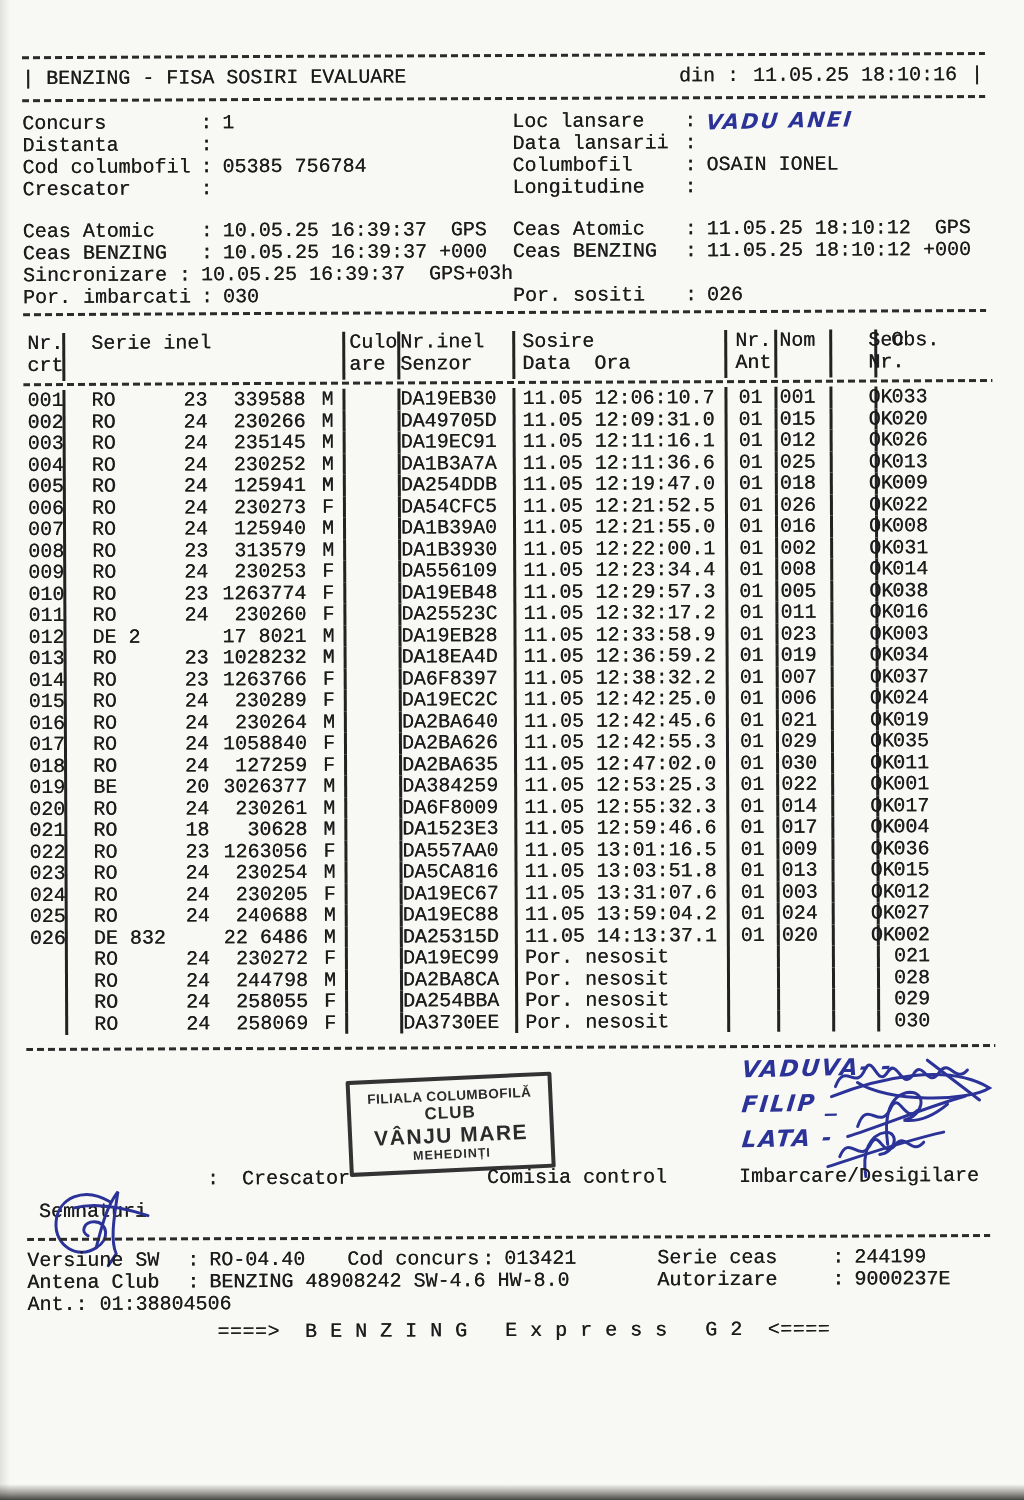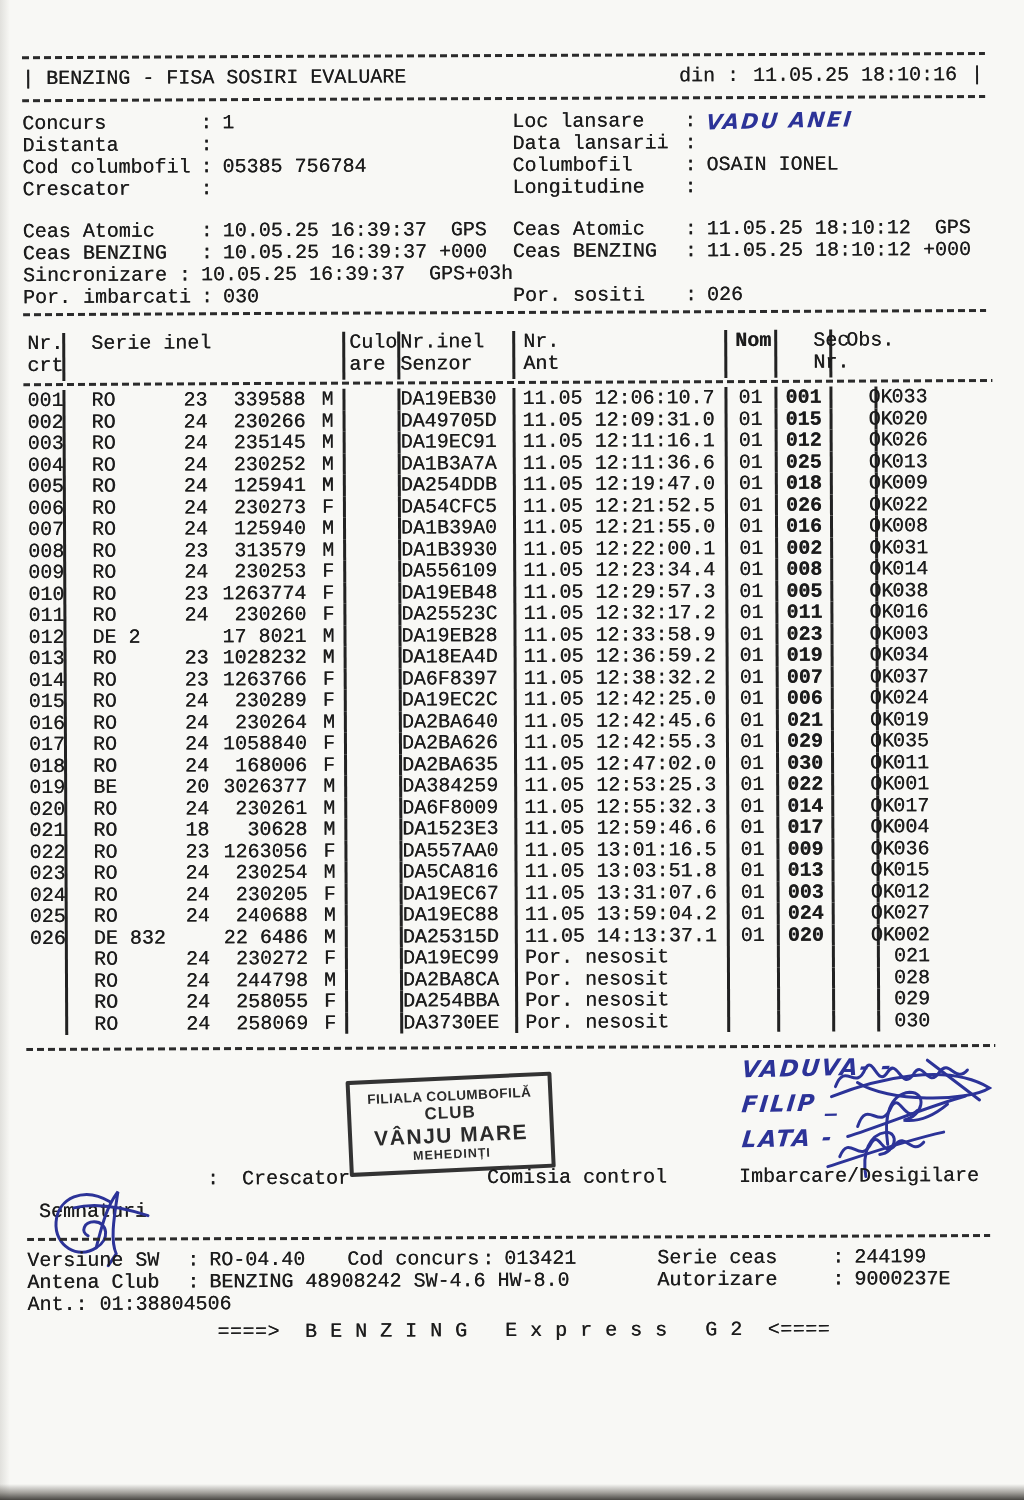--- a/index.html
+++ b/index.html
@@ -45,21 +45,21 @@
   .trow{height:21.5px;line-height:21.5px;white-space:pre;}
   .c-crt{padding-left:4px;}
   .c-serie{display:flex;}
   .s-country{width:88px;padding-left:26px;white-space:pre;}
   .s-year{width:32px;text-align:center;white-space:pre;}
   .s-ring{width:94px;text-align:right;white-space:pre;}
   .s-sex{flex:1;text-align:right;padding-right:9px;}
   .c-senzor{}
   .c-sosire{padding-left:7px;}
   .c-ant{text-align:right;padding-right:12px;}
-  .c-nom{padding-left:8px;font-weight:bold;}
+  .c-nom{padding-left:2px;}
   .c-sec{padding-left:6px;margin-left:30px;}
   .c-obs{padding-left:14px;}
   .tbl-dash-top{margin-top:2px;}
   .tbl-dash-bot{margin-top:13px;}
   .tbody{margin-top:4px;}
   
   .stamp{
     position:absolute;left:346px;top:1076px;width:198px;height:88px;
     border:4px solid #333;border-radius:2px;transform:rotate(-2.4deg);
     display:flex;flex-direction:column;justify-content:center;align-items:center;
@@ -222,20 +222,21 @@
             <div style="padding-left:26px">Serie inel</div>
           </div>
       <div class="bdr pl3">
             <div>Culo</div>
             <div>are</div>
           </div>
       <div class="bdr c-senzor">
             <div>Nr.inel</div>
             <div>Senzor</div>
           </div>
+      <div class="bdr c-sosire pre"><div>Sosire</div><div>Data  Ora</div></div>
       <div class="bdr" style="padding-left:8px">
             <div>Nr.</div>
             <div>Ant</div>
           </div>
       <div class="bdr c-nom">
             <div>Nom</div>
           </div>
       <div class="bdr c-sec">
             <div>Sec</div>
             <div>Nr.</div>
@@ -535,21 +536,21 @@
           <div class="bdr c-nom">029</div>
           <div class="bdr c-sec">OK</div>
           <div class="c-obs">035</div>
         </div>
 
         <div class="tgrid trow">
           <div class="bdr c-crt">018</div>
           <div class="bdr c-serie">
             <span class="s-country">RO</span>
             <span class="s-year">24</span>
-            <span class="s-ring">168006</span>
+            <span class="s-ring">127259</span>
             <span class="s-sex">F</span>
           </div>
           <div class="bdr"></div>
           <div class="bdr c-senzor">DA2BA635</div>
           <div class="bdr c-sosire">11.05 12:47:02.0</div>
           <div class="bdr c-ant">01</div>
           <div class="bdr c-nom">030</div>
           <div class="bdr c-sec">OK</div>
           <div class="c-obs">011</div>
         </div>

